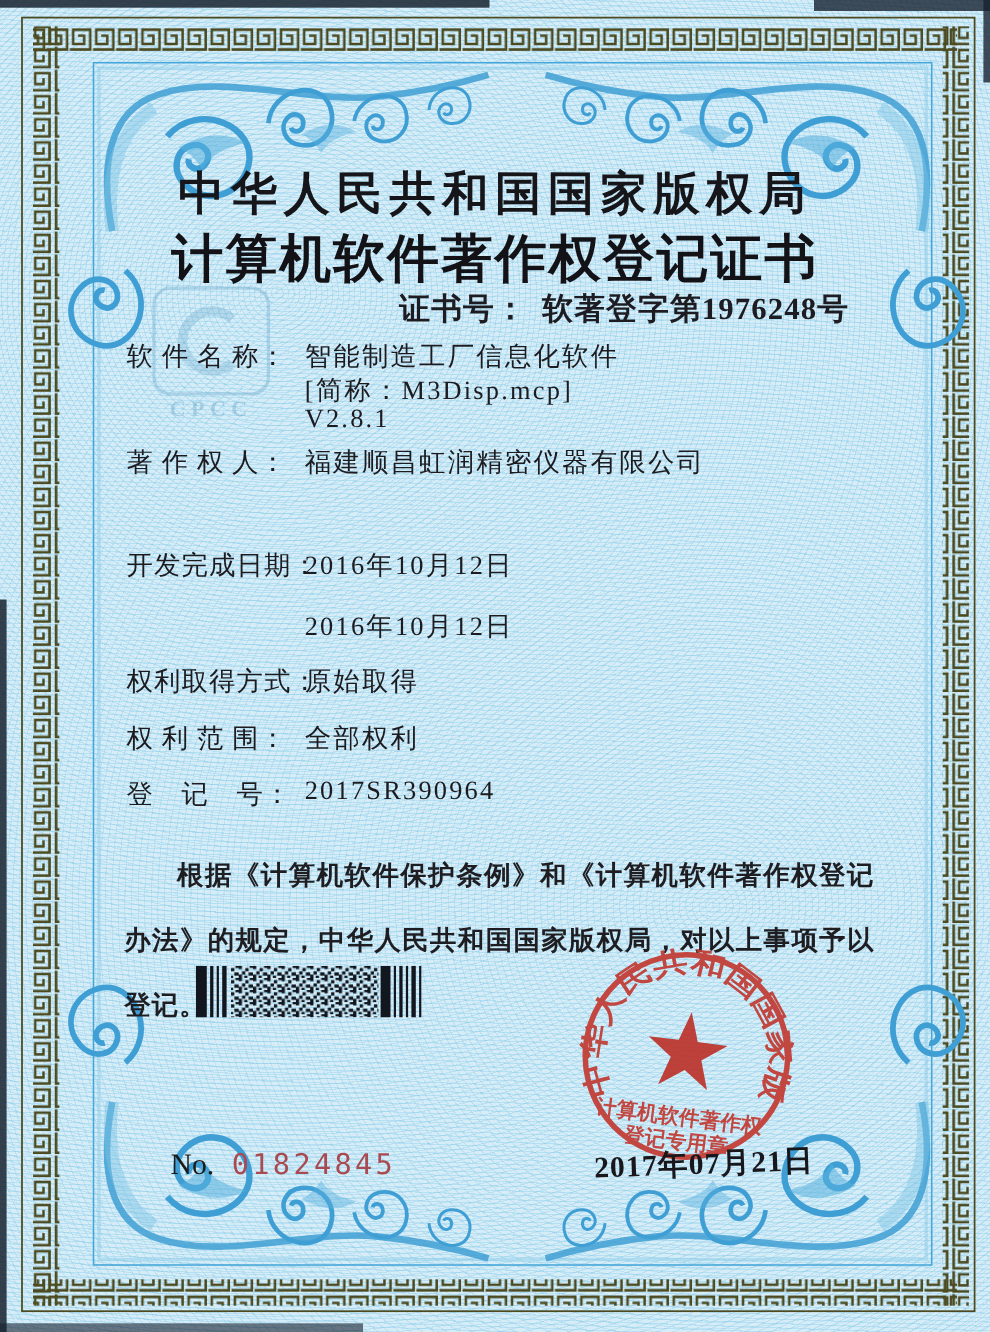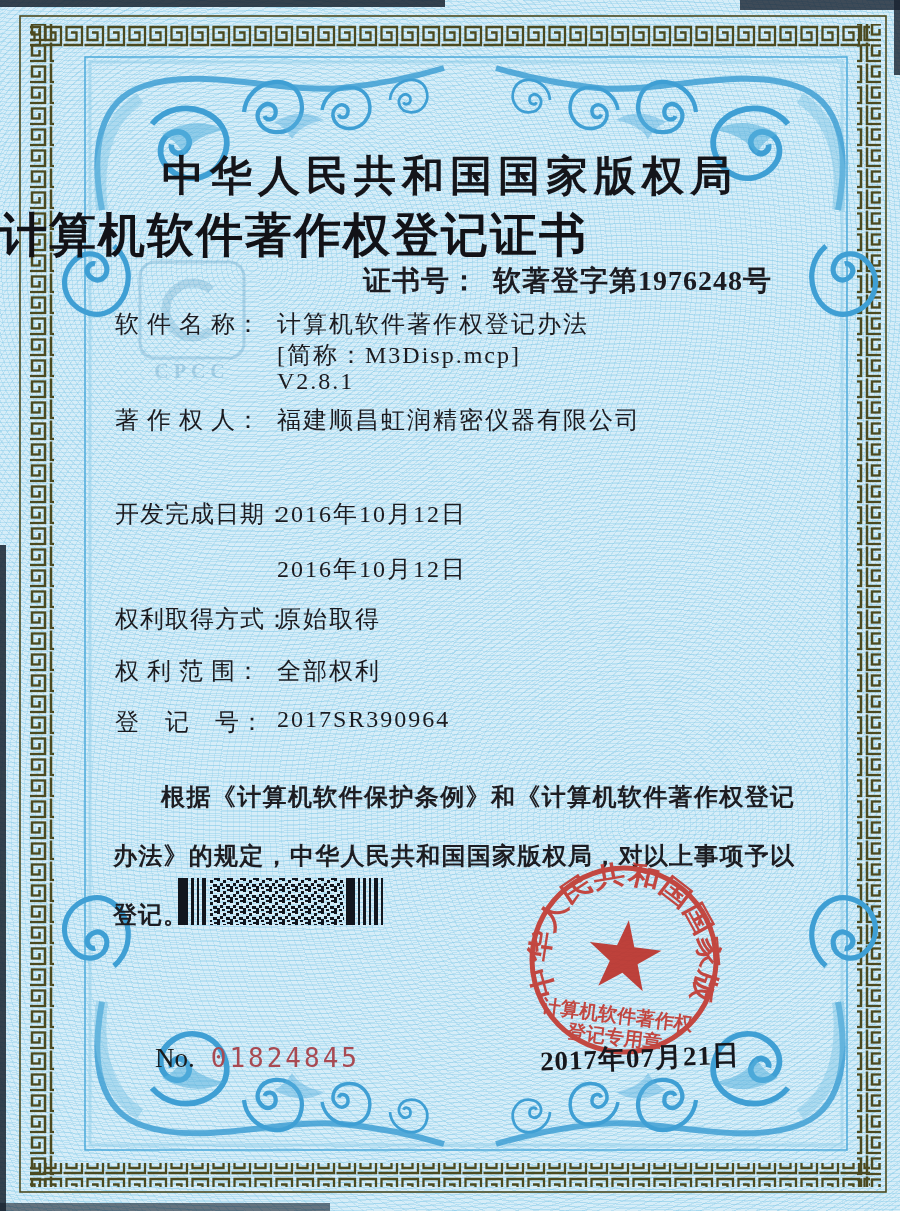--- a/index.html
+++ b/index.html
@@ -24,21 +24,21 @@
   .e4{left:0;top:545px;width:6px;height:666px;opacity:.85;}
   .e5{left:0;top:1203px;width:330px;height:8px;opacity:.6;}
 
   .authority{
     position:absolute;left:0;top:148px;width:100%;
     text-align:center;font-size:42px;font-weight:bold;color:#15151a;
     letter-spacing:6px;margin:0;white-space:nowrap;
   }
   .cert-title{
     position:absolute;left:0;top:204px;width:100%;
-    font-size:47px;font-weight:bold;color:#121217;
+    text-align:center;font-size:47px;font-weight:bold;color:#121217;
     letter-spacing:2px;margin:0;white-space:nowrap;
   }
   .cert-no{
     position:absolute;right:128px;top:262px;
     font-size:28px;font-weight:bold;color:#1c1c22;letter-spacing:1px;white-space:nowrap;
   }
   .cert-no .lbl{margin-right:14px;}
 
   .row{position:absolute;left:115px;font-size:24px;font-weight:400;color:#1b1b20;white-space:nowrap;}
   .row .lbl{letter-spacing:1px;}
@@ -129,21 +129,21 @@
   </svg>
 
   <h1 class="authority">中华人民共和国国家版权局</h1>
   <h2 class="cert-title">计算机软件著作权登记证书</h2>
   <div class="cert-no">
     <span class="lbl">证书号：</span><span>软著登字第1976248号</span>
   </div>
 
   <div class="row r-name">
     <span class="lbl">软 件 名 称：</span>
-    <span class="val">计算机软件著作权登记办法</span>
+    <span class="val">智能制造工厂信息化软件</span>
   </div>
   <div class="row r-name2">
     <span class="val">[简称：M3Disp.mcp]</span>
   </div>
   <div class="row r-name3">
     <span class="val">V2.8.1</span>
   </div>
 
   <div class="row r-owner">
     <span class="lbl">著 作 权 人：</span>

